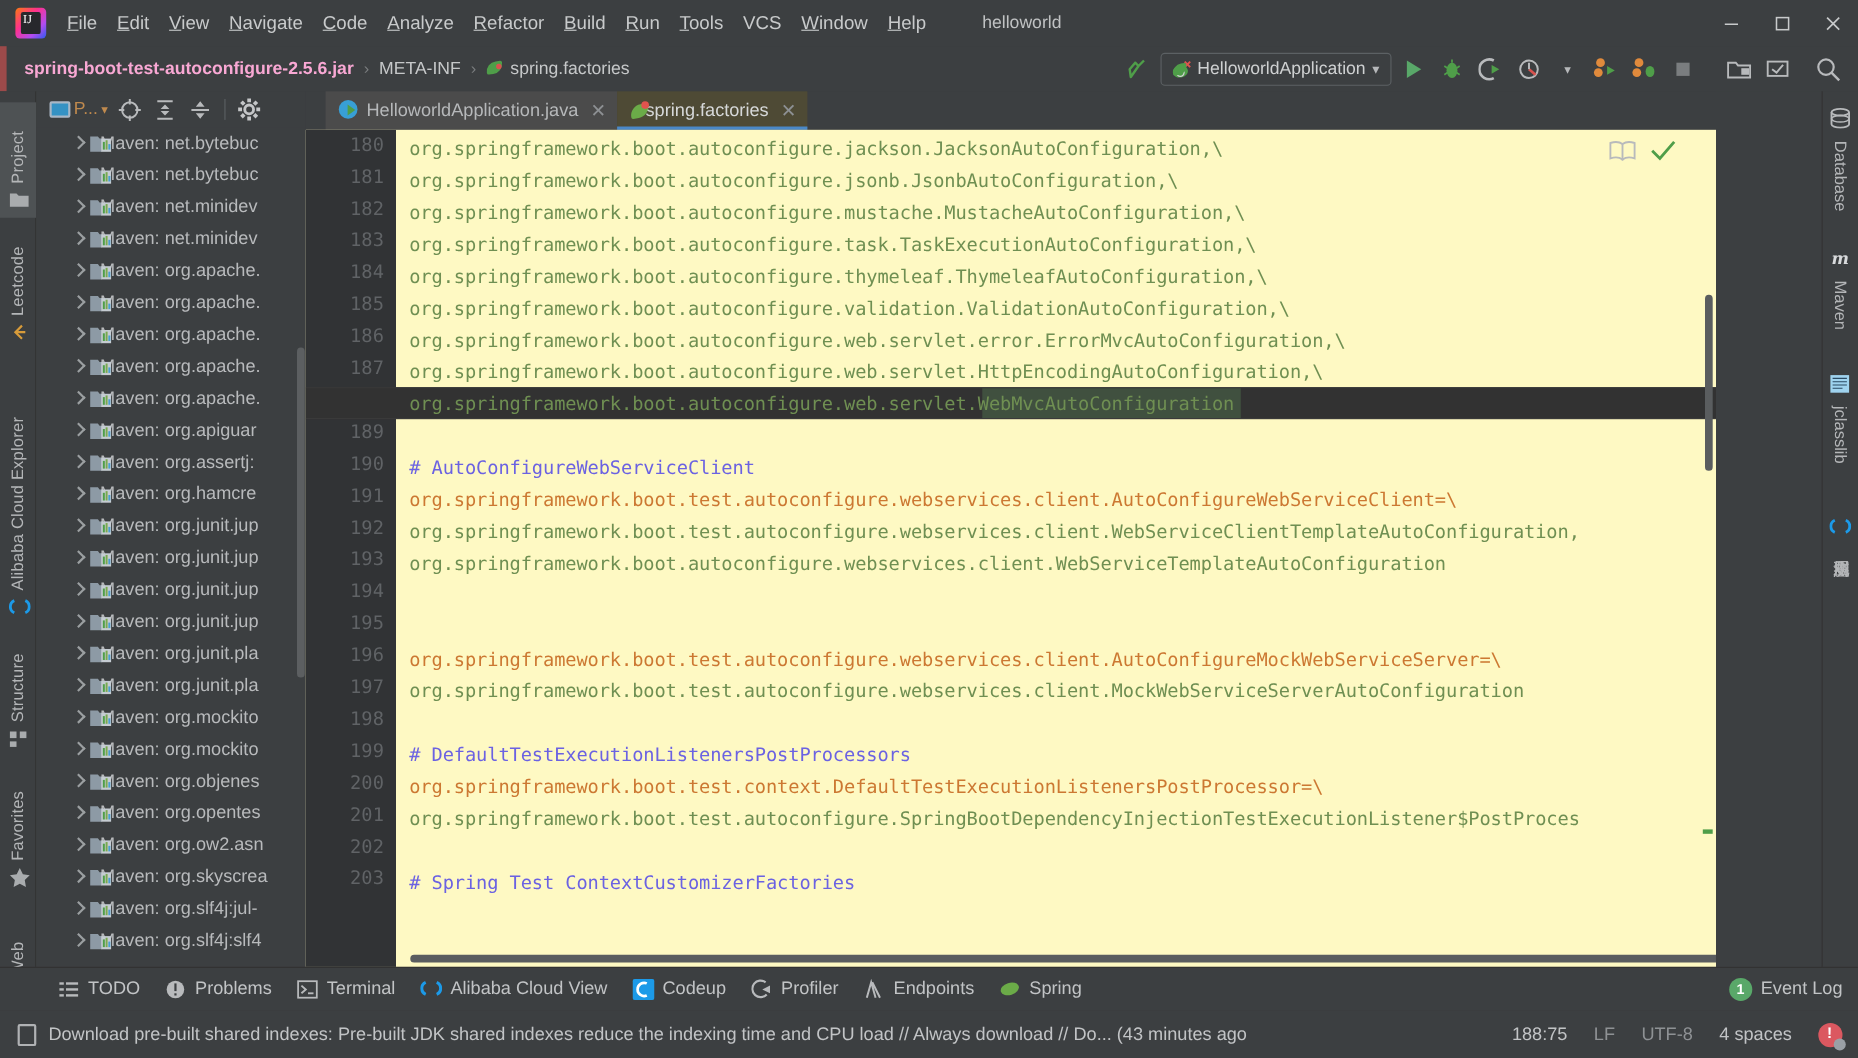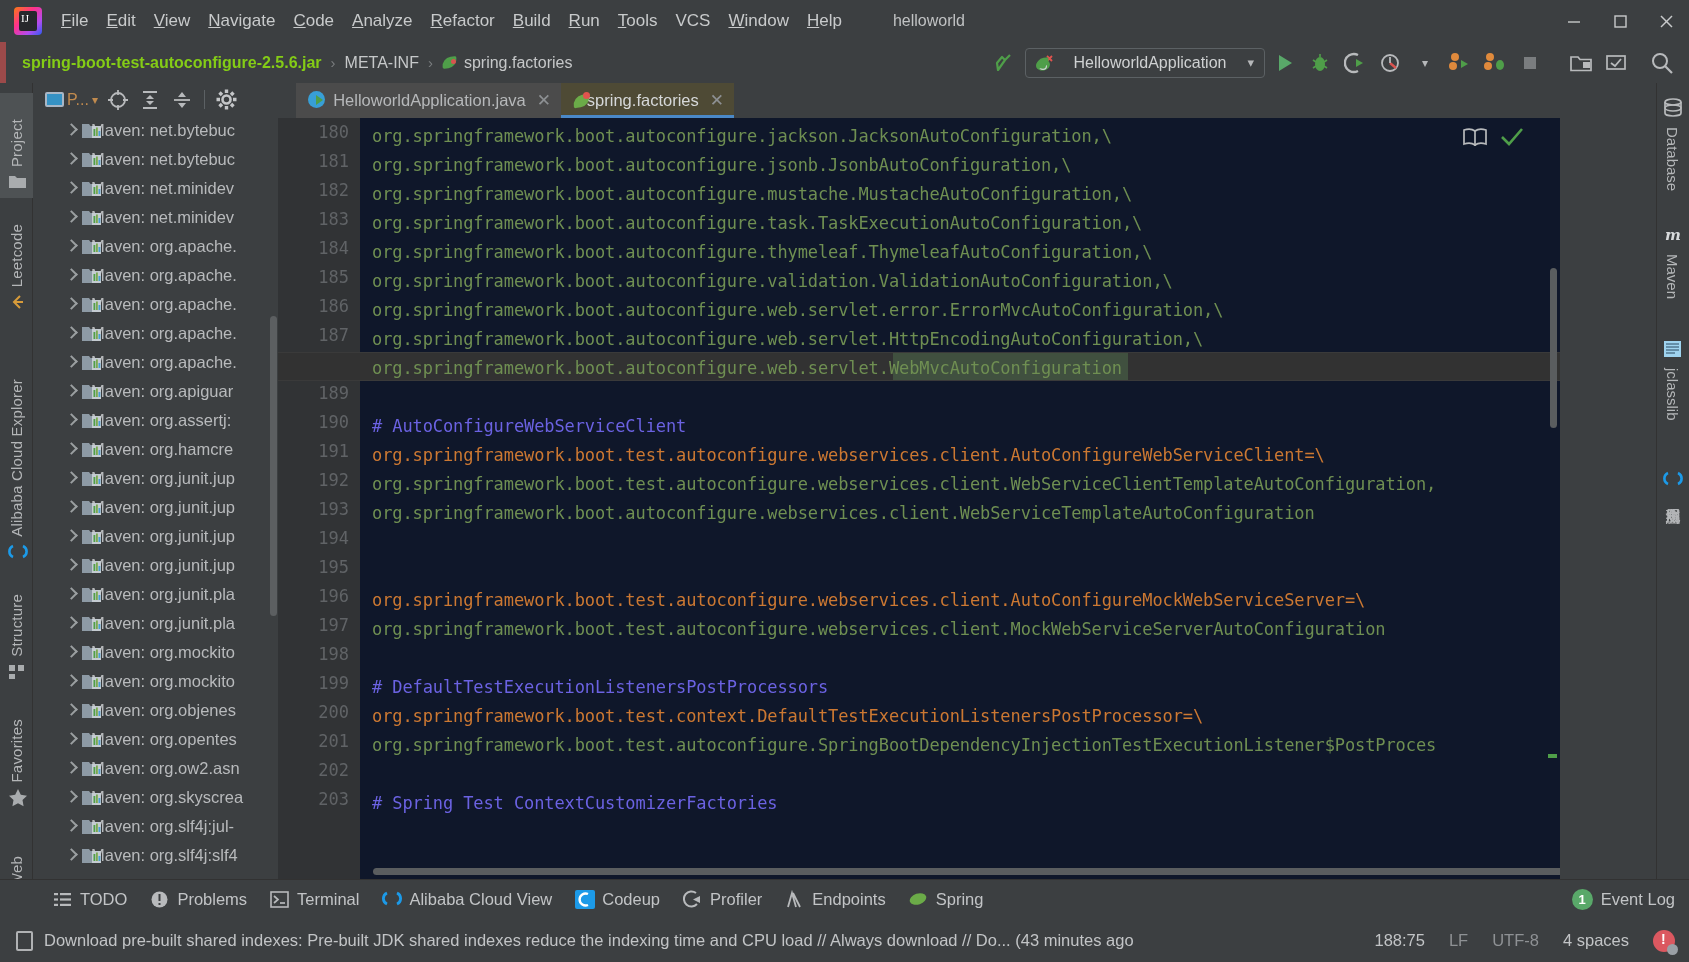--- a/index.html
+++ b/index.html
@@ -31,31 +31,31 @@
   .win-ctrls{ position:absolute; right:0; top:0; height:42px; display:flex; align-items:center;}
   .win-btn{ width:46px;height:42px;display:flex;align-items:center;justify-content:center;
     font-size:18px;color:#c8cacb; cursor:default;}
 
   
   .navbar{ position:absolute; left:0; top:42px; width:1689px; height:41px;
     background:#3c3f41; display:flex; align-items:center; }
   .redmark{ position:absolute; left:0; top:0; width:6px; height:41px; background:#9c4a4a;}
   .crumbs{ display:flex; align-items:center; margin-left:22px; font-size:16px;}
   .crumb{ color:#c6c8c9; white-space:nowrap;}
-  .crumb.bold{ font-weight:bold; color:#84cc16;}
+  .crumb.bold{ font-weight:bold; color:#f9a8d4;}
   .crumb-sep{ color:#7a7d7f; margin:0 9px; font-size:15px;}
   .leaf-ico{ display:inline-block; width:17px;height:15px;margin-right:5px;vertical-align:-2px;position:relative;}
   .leaf-ico::before{content:"";position:absolute;left:0;top:2px;width:15px;height:11px;
     background:#4f9e49;border-radius:11px 2px 11px 2px;transform:rotate(-8deg);}
   .leaf-ico::after{content:"";position:absolute;left:9px;top:4px;width:5px;height:5px;
     background:#d9534f;border-radius:50%;}
 
   .tbar-right{ position:absolute; right:58px; top:0; height:41px; display:flex; align-items:center; gap:5px;}
   .tb-ico{ width:30px;height:30px;display:flex;align-items:center;justify-content:center;cursor:default;}
-  .runcfg{ display:flex;align-items:center;gap:21px; height:30px; padding:0 10px;
+  .runcfg{ display:flex;align-items:center;gap:6px; height:30px; padding:0 10px;
     border:1px solid #5c6164; border-radius:4px; font-size:16px; color:#cfd1d2;}
   .runcfg .cfgicon{ width:17px;height:16px;position:relative;}
   .runcfg .cfgicon::before{content:"";position:absolute;left:0;top:3px;width:13px;height:10px;
     background:#4f9e49;border-radius:10px 2px 10px 2px;transform:rotate(-8deg);}
   .runcfg .cfgicon::after{content:"";position:absolute;left:8px;top:-1px;width:8px;height:8px;
     color:#d9534f;}
   .tri-green{ width:0;height:0;border-left:13px solid #59a869;border-top:8px solid transparent;border-bottom:8px solid transparent;}
 
   
   .leftrail{ position:absolute; left:0; top:83px; width:33px; height:796px; background:#3c3f41;
@@ -110,21 +110,21 @@
   .spring-ico::after{content:"";position:absolute;left:10px;top:0px;width:7px;height:7px;
     background:#e0534e;border-radius:50%;}
   .java-ico{ width:20px;height:19px;position:relative;}
   .java-ico::before{content:"";position:absolute;left:0;top:0;width:17px;height:17px;border-radius:50%;
     background:#389fd6;}
   .java-ico::after{content:"";position:absolute;left:8px;top:4px;border-left:7px solid #4f9e49;
     border-top:5px solid transparent;border-bottom:5px solid transparent;}
 
   
   .editor{ position:absolute; left:278px; top:118px; width:1282px; height:761px;
-    background:#0f172a; overflow:hidden;}
+    background:#fef9c3; overflow:hidden;}
   .gutter{ position:absolute; left:0; top:0; width:82px; height:761px; background:#313335;}
   .gutter-line{ position:absolute; right:11px; font-size:17px; color:#606366;
     font-family:"DejaVu Sans Mono", monospace; text-align:right;}
   .gutter-line.cur{ color:#a4a3a3; }
   .codearea{ position:absolute; left:82px; top:0; width:1200px; height:934px;}
   .cline{ position:absolute; left:12px; white-space:pre; font-size:17px; line-height:29px;
     font-family:"DejaVu Sans Mono", monospace; letter-spacing:-0.1px;}
   .c-val{ color:#6f8f52;}
   .c-key{ color:#cc7832;}
   .c-cmt{ color:#6b62e2;}

